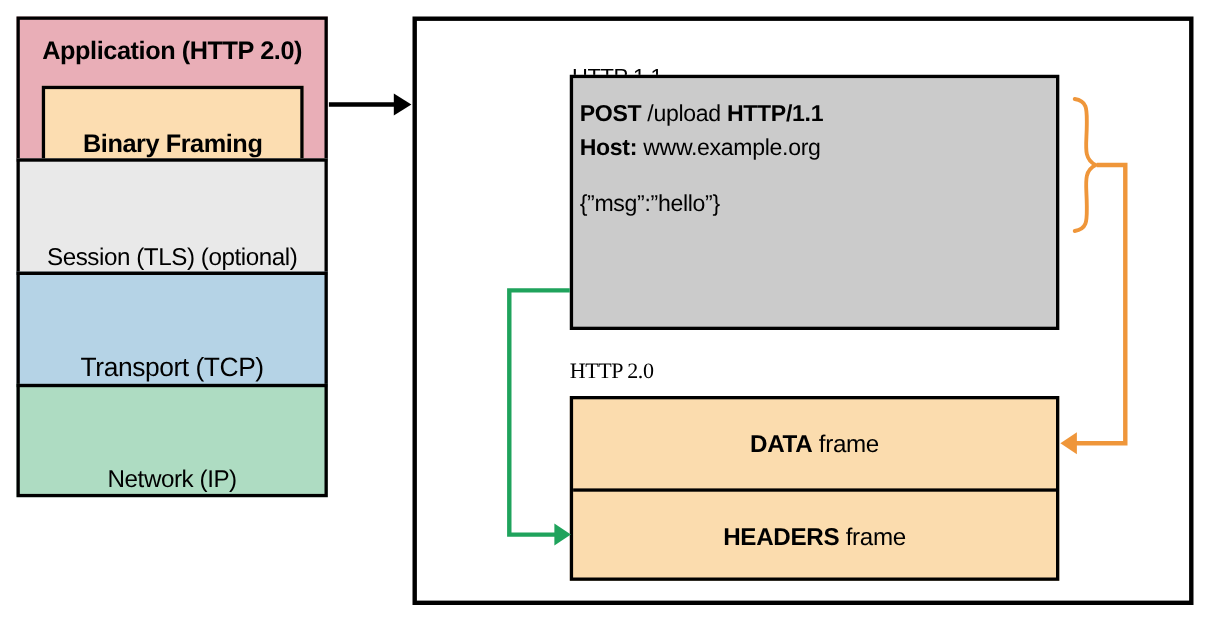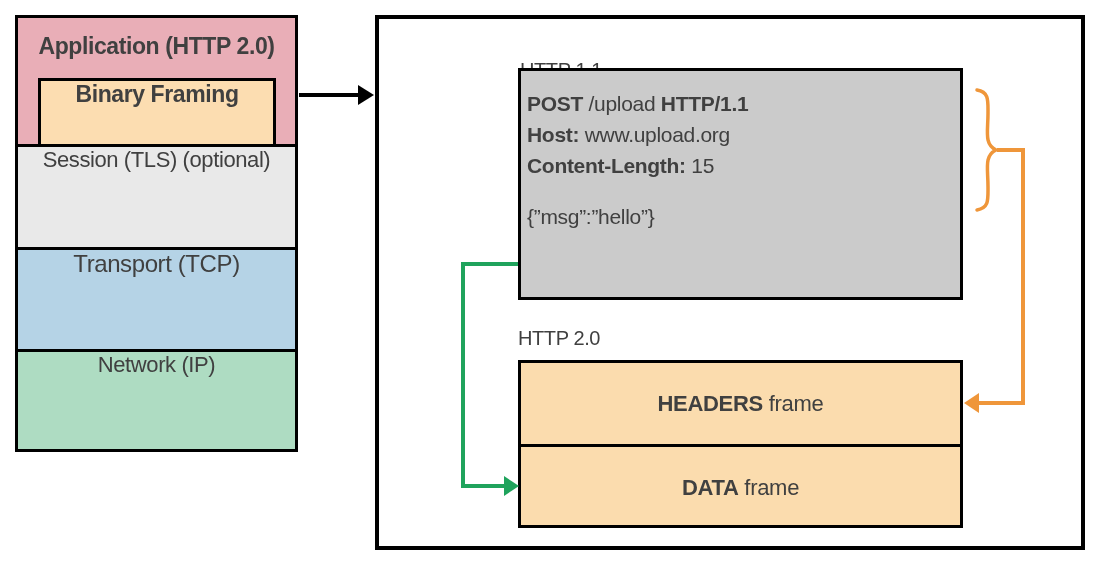--- a/index.html
+++ b/index.html
@@ -2,48 +2,48 @@
 <html><head>
 <meta charset="utf-8">
 <style>
   html, body { margin: 0; padding: 0; background: #ffffff; }
   .canvas {
     position: relative;
     width: 1111px;
     height: 564px;
     background: #ffffff;
     font-family: "Liberation Sans", sans-serif;
-    color: #404040;
+    color: #000000;
     overflow: hidden;
   }
   .abs { position: absolute; box-sizing: border-box; }
 
   
   .layer {
     border: 3px solid #000;
     display: flex;
-    align-items: flex-start;
+    align-items: flex-end;
     justify-content: center;
     text-align: center;
     letter-spacing: -0.4px;
   }
   .layer-app       { left: 15px;  top: 15px;  width: 283px; height: 132px; background: #e9aeb7;
                      align-items: flex-start; padding-top: 15px; font-weight: bold; font-size: 23px; }
   .layer-binary    { left: 38px;  top: 78px;  width: 238px; height: 69px;  background: #fcddb1;
                      font-weight: bold; font-size: 23px; }
   .layer-session   { left: 15px;  top: 144px; width: 283px; height: 106px; background: #e9e9e9; font-size: 22px; }
   .layer-transport { left: 15px;  top: 247px; width: 283px; height: 105px; background: #b5d3e6; font-size: 24px; }
   .layer-network   { left: 15px;  top: 349px; width: 283px; height: 103px; background: #aedcc2; font-size: 22px; }
 
   
   .detail-box { left: 375px; top: 15px; width: 710px; height: 535px; border: 4px solid #000; background: #fff; }
 
   .section-label { font-size: 20px; letter-spacing: -0.4px; }
   .label-http11 { left: 520px; top: 31px; margin-top: 28px; }
-  .label-http20 { left: 518px; top: 327px; }
+  .label-http20 { left: 518px; top: 327px; font-family: Liberation Serif, serif; }
 
   .request-box {
     left: 518px; top: 68px; width: 445px; height: 232px;
     border: 3px solid #000; background: #cbcbcb;
     padding: 17px 10px 0 6px;
     font-size: 21px; letter-spacing: -0.3px;
   }
   .req-line { line-height: 31px; white-space: pre-wrap; }
   .req-body { line-height: 31px; margin-top: 20px; white-space: pre-wrap; }
   .b { font-weight: bold; }
@@ -77,33 +77,32 @@
   <div class="abs layer layer-network">
     <span>Network (IP)</span>
   </div>
 
   <div class="abs detail-box"></div>
 
   <div class="abs section-label label-http11">HTTP 1.1</div>
 
   <div class="abs request-box">
     <div class="req-line"><span class="b">POST</span><span> /upload </span><span class="b">HTTP/1.1</span></div>
-    <div class="req-line"><span class="b">Host:</span><span> www.upload.org</span></div>
-    <div class="req-line"><span class="b">Content-Length:</span><span> 15</span></div>
+    <div class="req-line"><span class="b">Host:</span><span> www.example.org</span></div>
     <div class="req-body">{”msg”:”hello”}</div>
   </div>
 
   <div class="abs section-label label-http20">HTTP 2.0</div>
 
   <div class="abs frames-box">
     <div class="frame-row">
-      <span><span class="b">HEADERS</span><span> frame</span></span>
+      <span><span class="b">DATA</span><span> frame</span></span>
     </div>
     <div class="frame-row">
-      <span><span class="b">DATA</span><span> frame</span></span>
+      <span><span class="b">HEADERS</span><span> frame</span></span>
     </div>
   </div>
 
   <svg class="abs overlay" viewBox="0 0 1111 564" xmlns="http://www.w3.org/2000/svg">
 
     <g>
       <line x1="299" y1="95" x2="360" y2="95" stroke="#000000" stroke-width="4"></line>
       <polygon points="358,85 374,95 358,105" fill="#000000"></polygon>
     </g>
 

